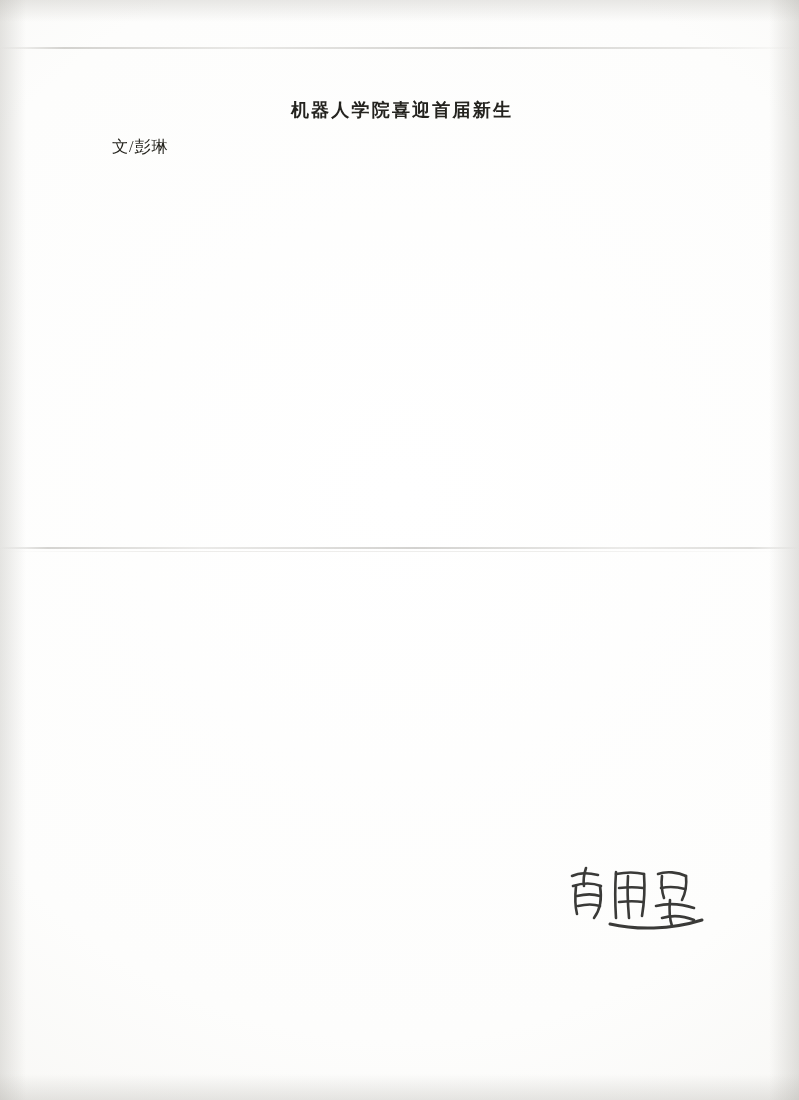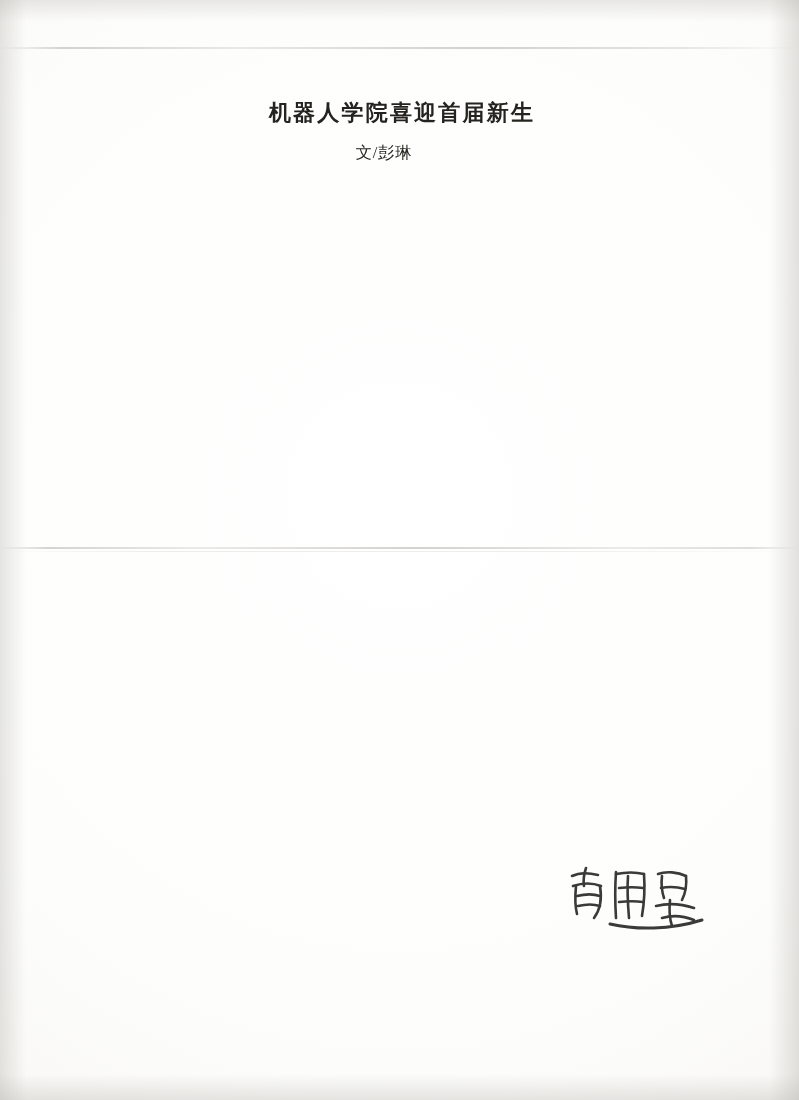--- a/index.html
+++ b/index.html
@@ -90,21 +90,21 @@
     position: absolute;
     left: 112px;
     top: 0;
     width: 580px;
   }
 
   .doc-title {
     margin: 0;
     padding-top: 98px;
     text-align: center;
-    font-size: 22px;
+    font-size: 18px;
     font-weight: bold;
     letter-spacing: 2.2px;
     color: #24231f;
     font-family: "DejaVu Serif", "Liberation Serif", serif;
   }
 
   .byline {
     margin-top: 38px;
     padding-left: 60px;
     font-size: 16.5px;
@@ -127,21 +127,21 @@
     color: #26251f;
     letter-spacing: 0.6px;
     text-align: justify;
   }
   .body-text p {
     margin: 0 0 0 0;
     text-indent: 2em;
   }
 
   .signature-line {
-    text-align: center;
+    text-align: left;
     padding-right: 36px;
     font-size: 16.3px;
     color: #26251f;
     letter-spacing: 0.8px;
   }
 
   
   .handwritten-signature {
     position: absolute;
     left: 566px;

